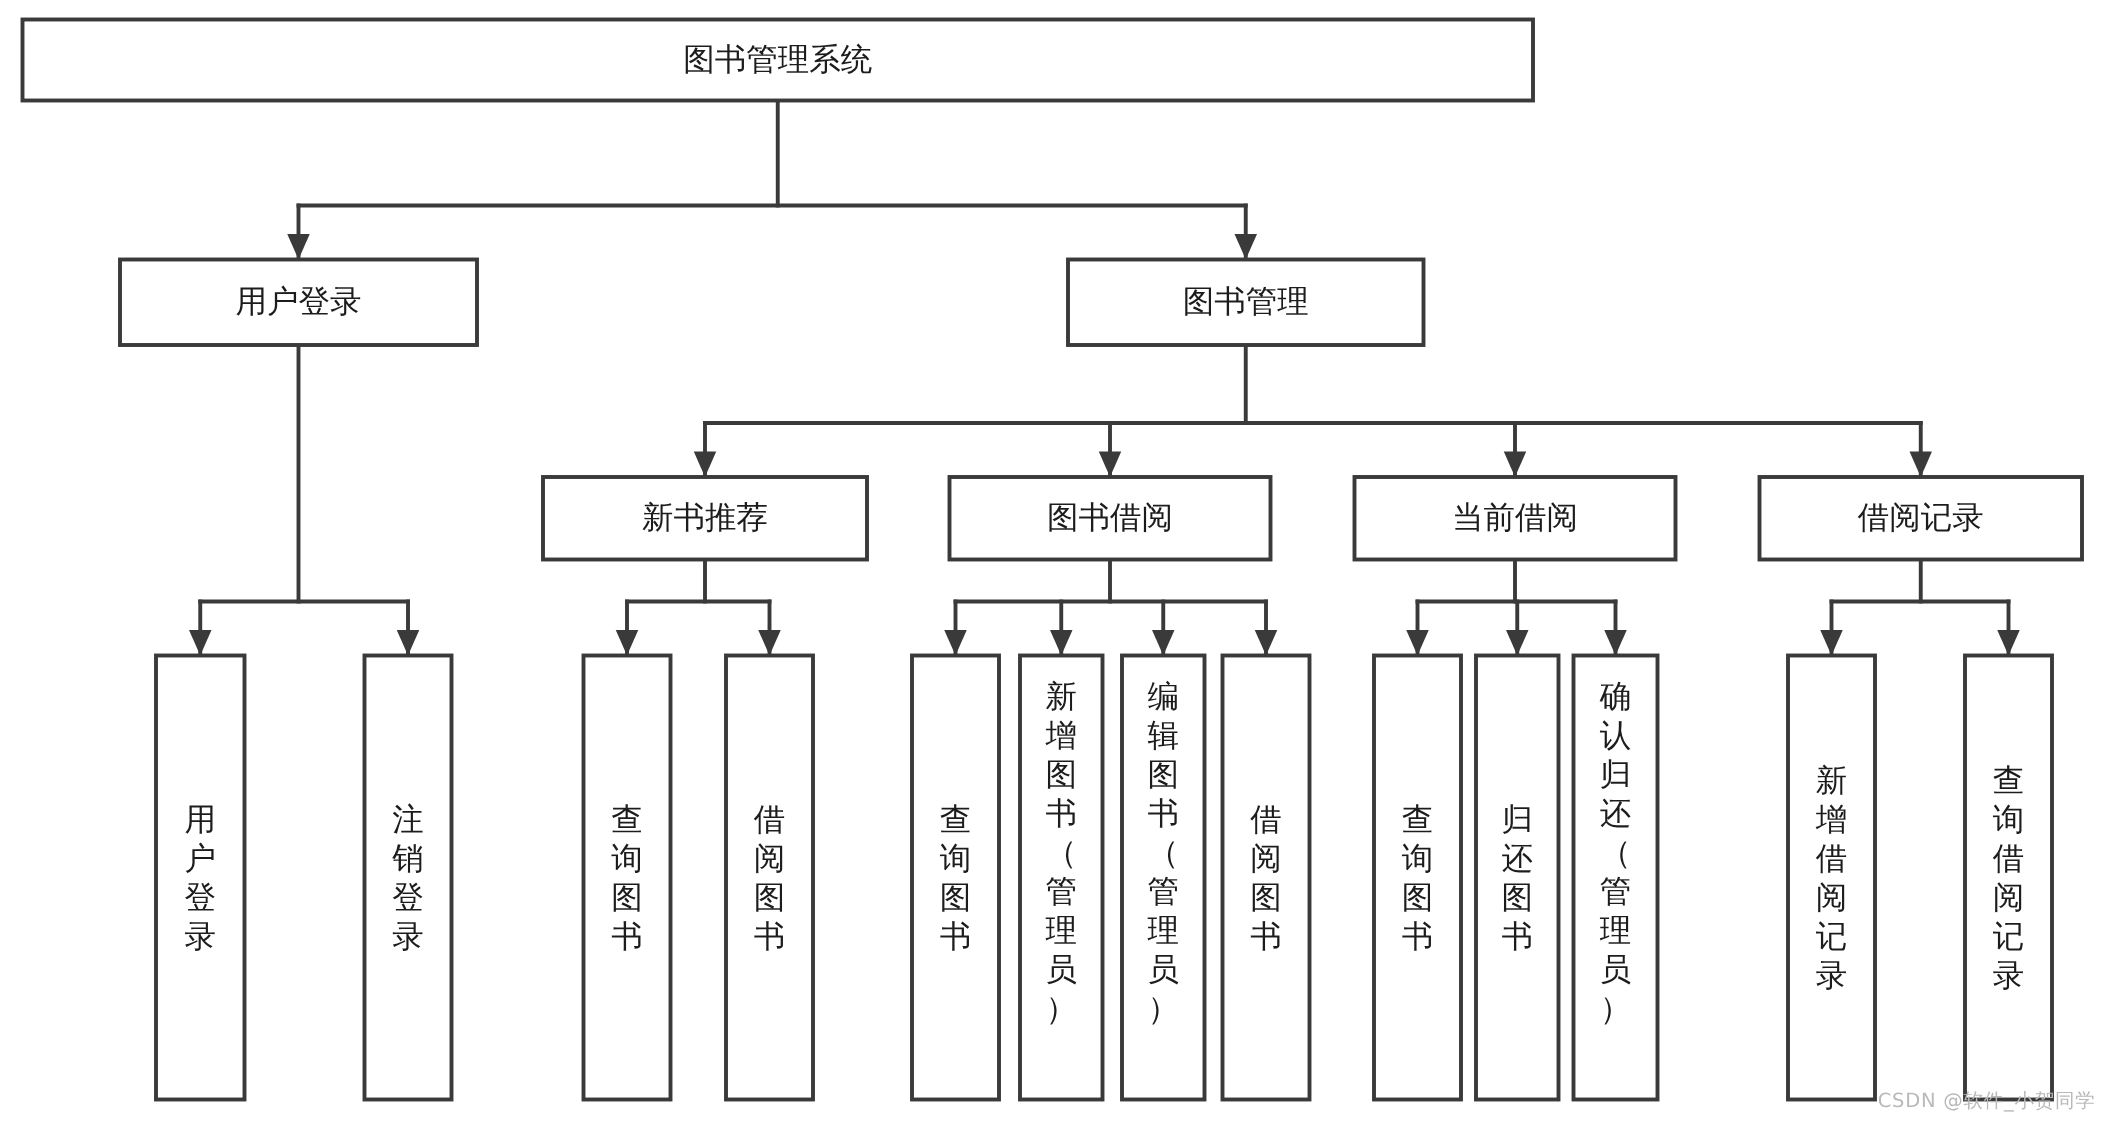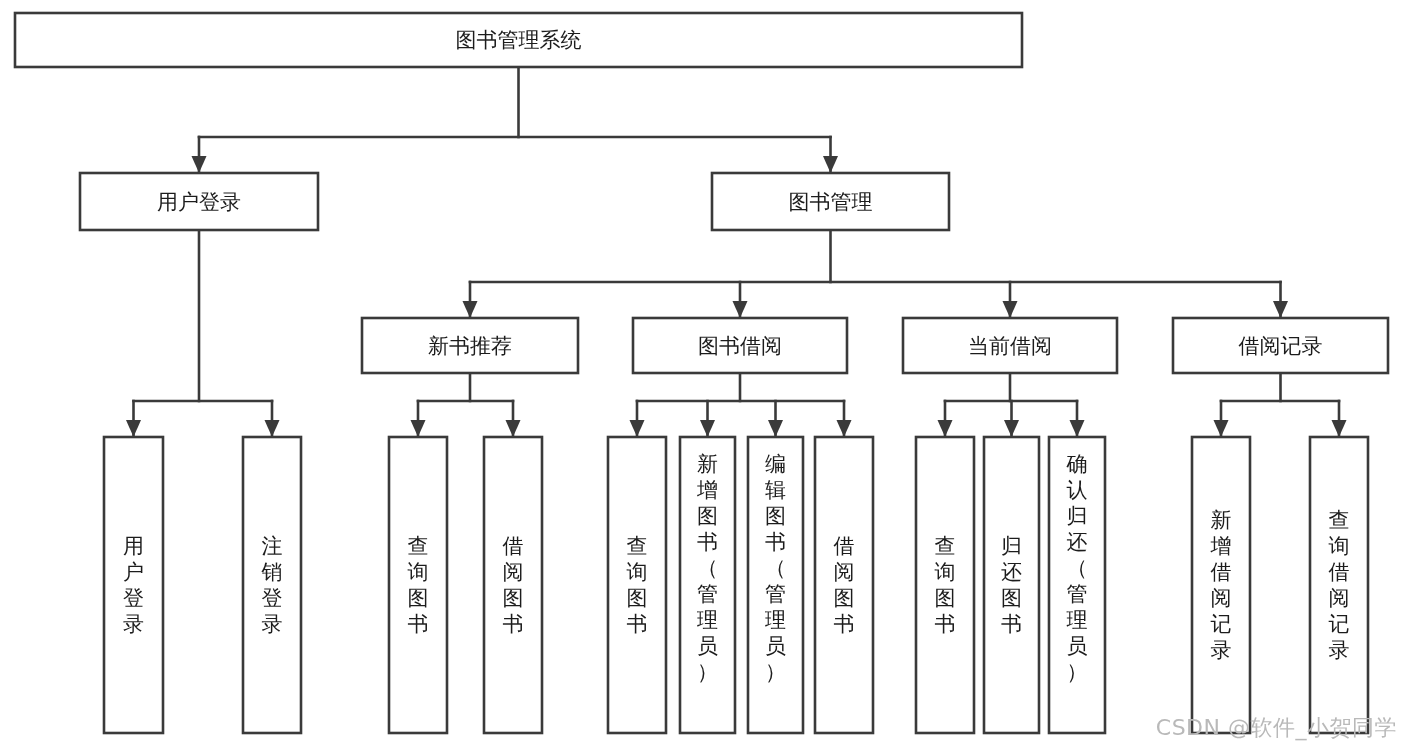--- a/index.html
+++ b/index.html
@@ -51,21 +51,21 @@
     font-family: "DejaVu Sans", "Liberation Sans", sans-serif;
     font-size: 21px;
     fill: #1c1c1c;
     text-anchor: middle;
   }
   .watermark-text {
     position: absolute;
     right: 8px;
     bottom: 4px;
     font-family: "DejaVu Sans", "Liberation Sans", sans-serif;
-    font-size: 22px;
+    font-size: 13px;
     color: #b9b9b9;
     white-space: nowrap;
     letter-spacing: 0.5px;
     user-select: none;
   }
 </style>
 </head>
 <body>
 
 <div id="diagram-root">

